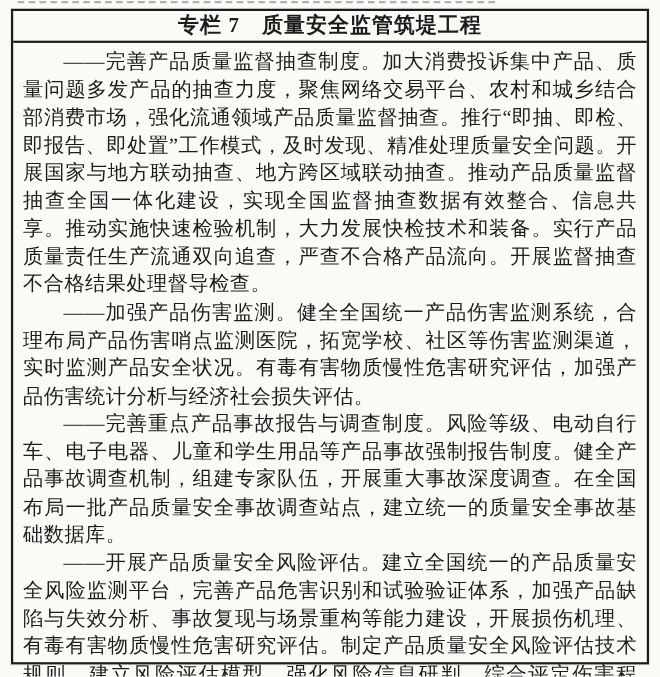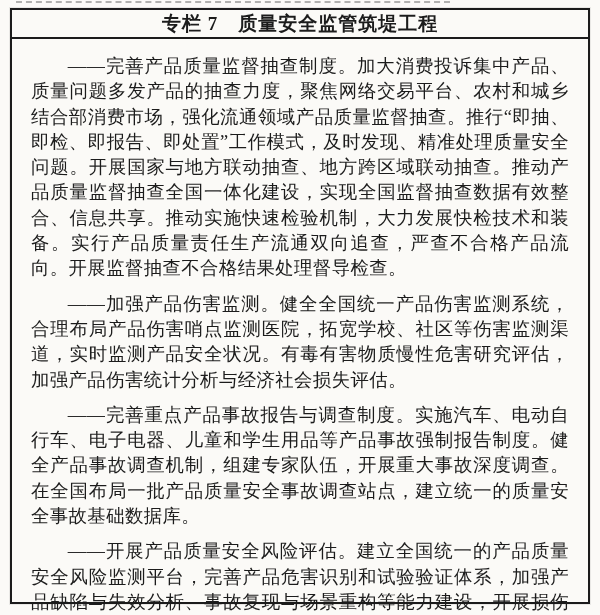--- a/index.html
+++ b/index.html
@@ -49,21 +49,21 @@
     font-size: 19px;
     letter-spacing: 1px;
     line-height: 1;
     transform: scaleY(1.02);
     white-space: nowrap;
   }
   .panel-body {
     padding: 5px 9px 0 9px;
   }
   .panel-body p {
-    margin: 10px;
+    margin: 0;
     font-size: 18.4px;
     line-height: 25.3px;
     text-align: justify;
     text-justify: inter-ideograph;
     text-indent: 2em;
     letter-spacing: 0.4px;
     word-break: break-all;
     overflow-wrap: anywhere;
   }
 </style>
@@ -72,16 +72,16 @@
 
 <div class="scan-edge"></div>
 
 <div class="panel">
   <div class="panel-header">
     <span class="panel-title">专栏 7　质量安全监管筑堤工程</span>
   </div>
   <div class="panel-body">
     <p>——完善产品质量监督抽查制度。加大消费投诉集中产品、质量问题多发产品的抽查力度，聚焦网络交易平台、农村和城乡结合部消费市场，强化流通领域产品质量监督抽查。推行“即抽、即检、即报告、即处置”工作模式，及时发现、精准处理质量安全问题。开展国家与地方联动抽查、地方跨区域联动抽查。推动产品质量监督抽查全国一体化建设，实现全国监督抽查数据有效整合、信息共享。推动实施快速检验机制，大力发展快检技术和装备。实行产品质量责任生产流通双向追查，严查不合格产品流向。开展监督抽查不合格结果处理督导检查。</p>
     <p>——加强产品伤害监测。健全全国统一产品伤害监测系统，合理布局产品伤害哨点监测医院，拓宽学校、社区等伤害监测渠道，实时监测产品安全状况。有毒有害物质慢性危害研究评估，加强产品伤害统计分析与经济社会损失评估。</p>
-    <p>——完善重点产品事故报告与调查制度。实施汽车、电动自行车、电子电器、儿童和学生用品等产品事故强制报告制度。健全产品事故调查机制，组建专家队伍，开展重大事故深度调查。在全国布局一批产品质量安全事故调查站点，建立统一的质量安全事故基础数据库。</p>
+    <p>——完善重点产品事故报告与调查制度。风险等级、电动自行车、电子电器、儿童和学生用品等产品事故强制报告制度。健全产品事故调查机制，组建专家队伍，开展重大事故深度调查。在全国布局一批产品质量安全事故调查站点，建立统一的质量安全事故基础数据库。</p>
     <p>——开展产品质量安全风险评估。建立全国统一的产品质量安全风险监测平台，完善产品危害识别和试验验证体系，加强产品缺陷与失效分析、事故复现与场景重构等能力建设，开展损伤机理、有毒有害物质慢性危害研究评估。制定产品质量安全风险评估技术规则，建立风险评估模型，强化风险信息研判，综合评定伤害程度、影响、风险等级，分类实施预警、下架、召回等措施。</p>
   </div>
 </div>
 
 </body></html>

